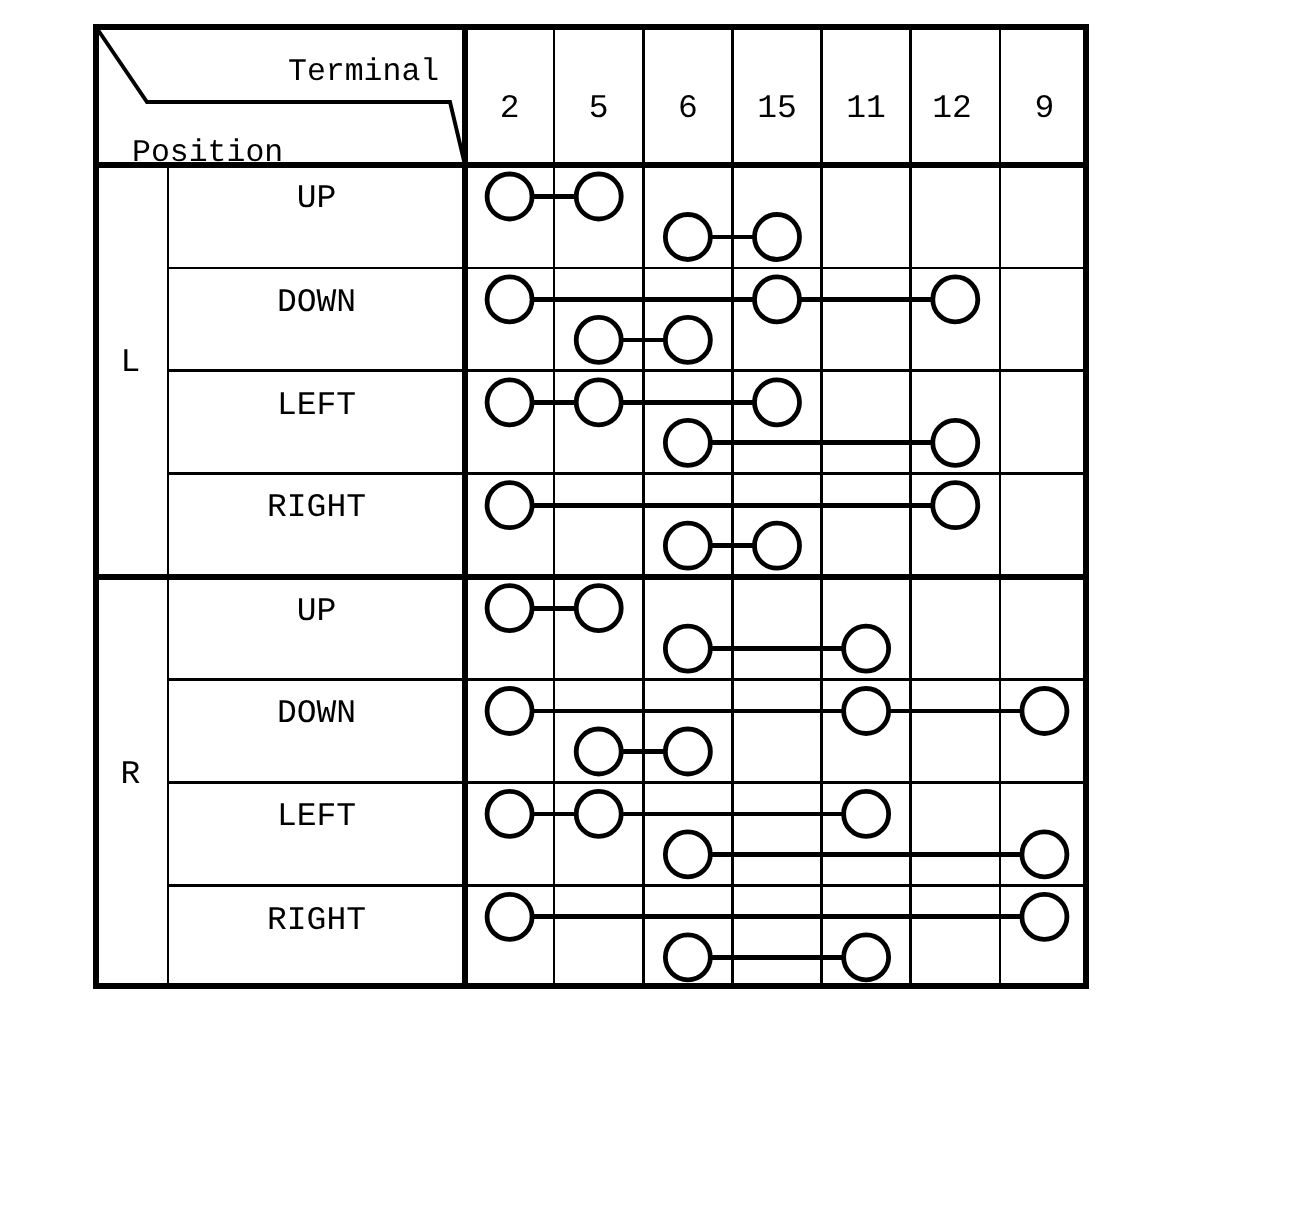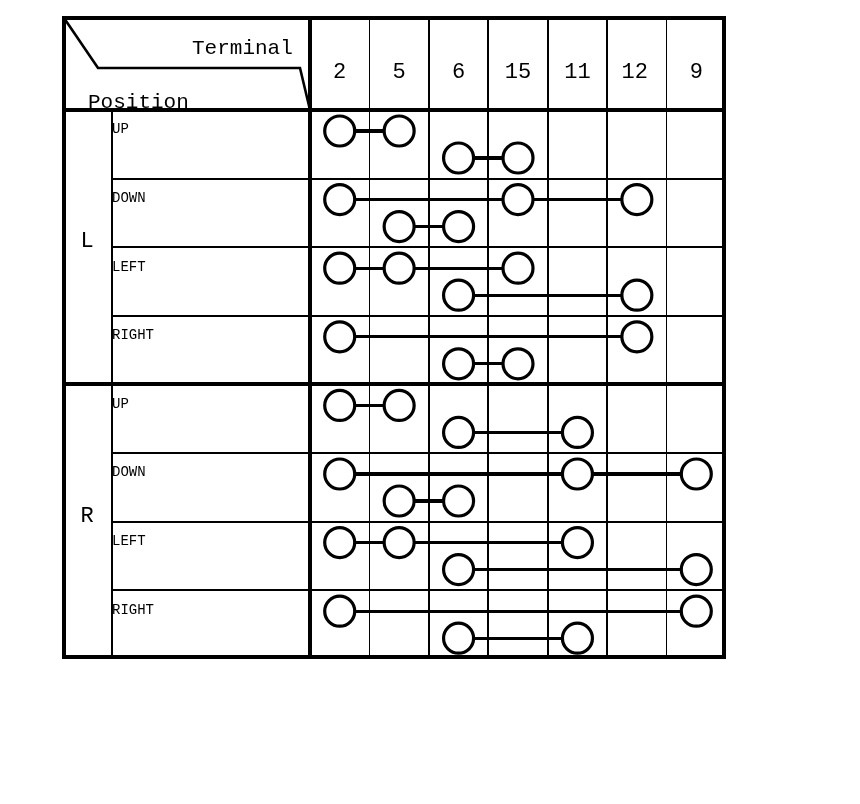--- a/index.html
+++ b/index.html
@@ -48,22 +48,22 @@
   }
   .term-num {
     font-size: 22px;
     text-align: center;
   }
   .group-letter {
     font-size: 22px;
     text-align: center;
   }
   .pos-name {
-    font-size: 14px;
-    text-align: left;
+    font-size: 22px;
+    text-align: center;
   }
 </style>
 </head>
 <body>
 
 <div id="table-wrap">
   <svg class="sheet" id="sheet" viewBox="0 0 664 643">
       <line x1="2" y1="2" x2="662" y2="2" stroke="#000000" stroke-width="4" shape-rendering="crispEdges"></line>
       <line x1="2" y1="641" x2="662" y2="641" stroke="#000000" stroke-width="4" shape-rendering="crispEdges"></line>
       <line x1="2" y1="0" x2="2" y2="643" stroke="#000000" stroke-width="4" shape-rendering="crispEdges"></line>

